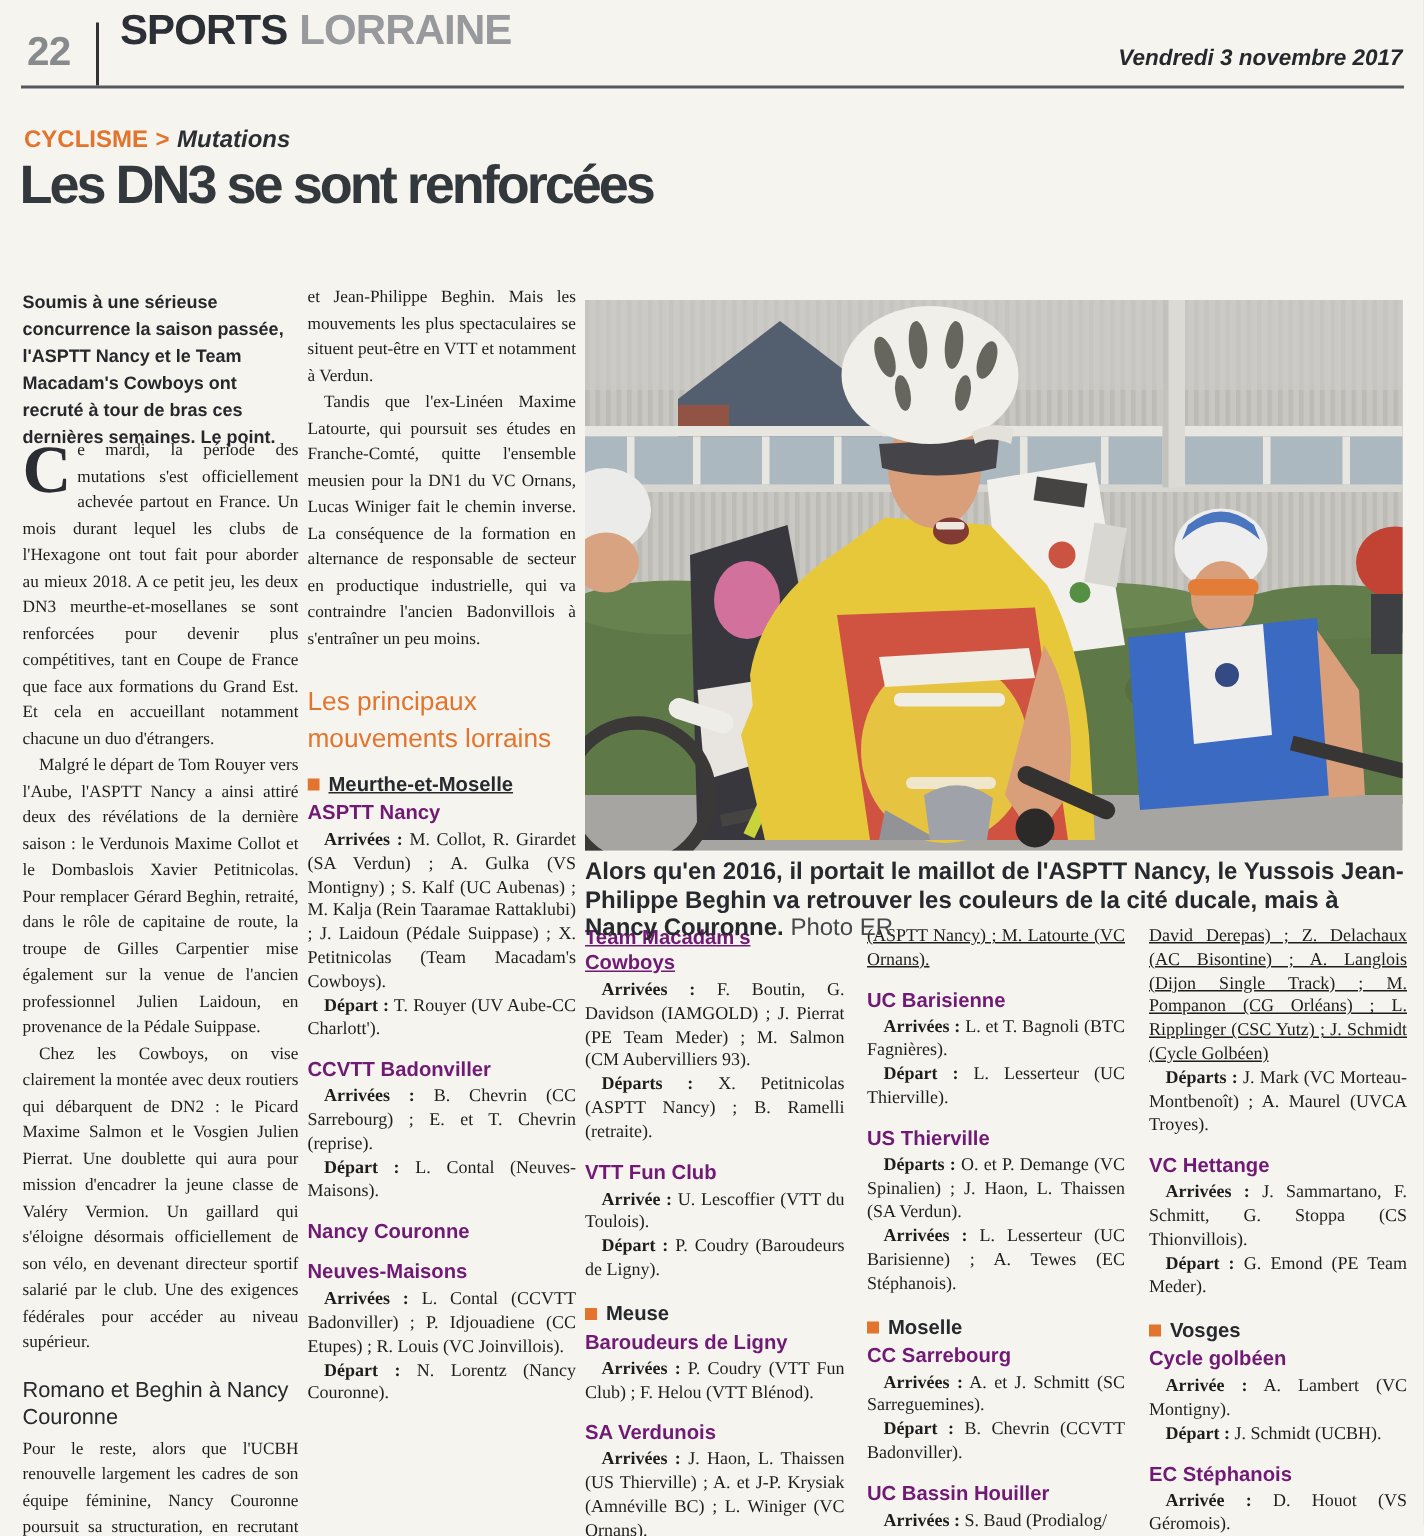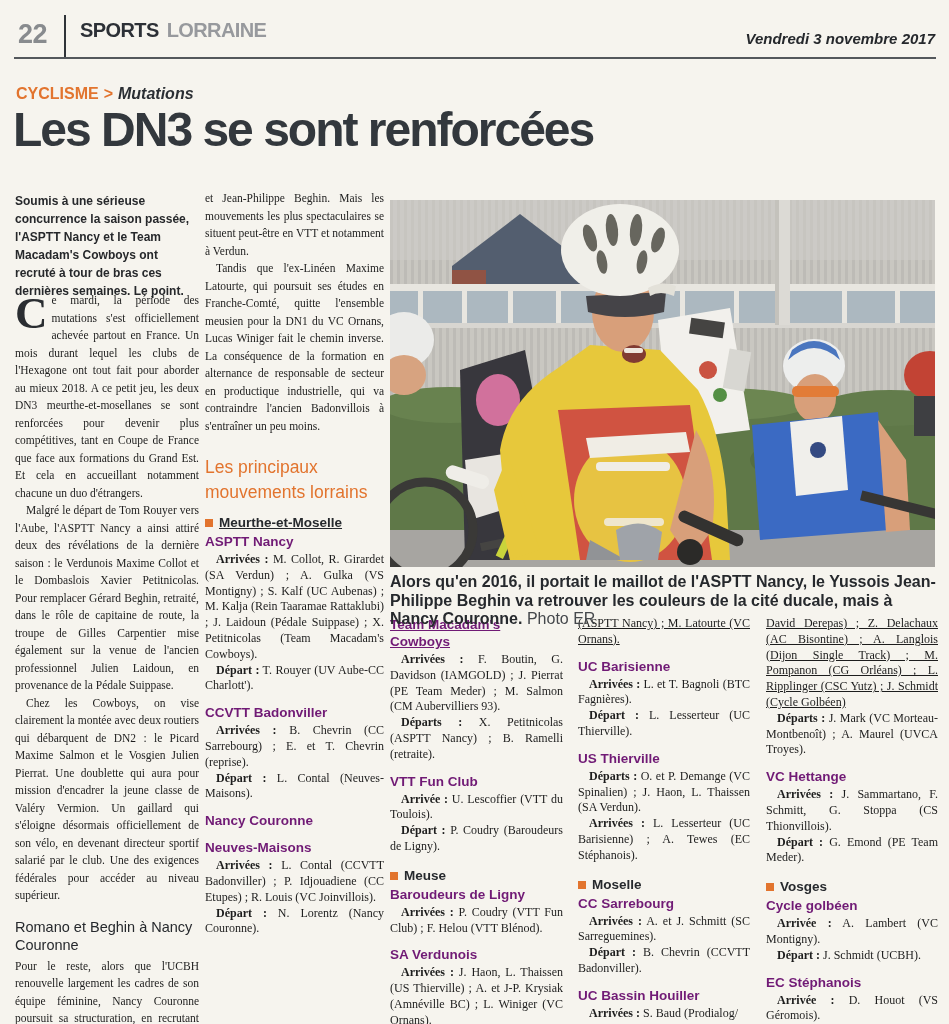--- a/index.html
+++ b/index.html
@@ -4,30 +4,30 @@
 <style>
   html,body { margin:0; padding:0; background:#e8e6e0; }
   .page {
     position:relative; width:949px; height:1024px; margin:0 auto;
     background:#f6f4ee; overflow:hidden;
     font-family:"Liberation Sans", sans-serif; color:#1f1f1f;
   }
   
   .pagenum { position:absolute; left:18px; top:19px; font-size:27px; font-weight:bold; color:#888b8e; letter-spacing:-0.5px; }
   .hdr-bar { position:absolute; left:64px; top:15px; width:2px; height:42px; background:#2f3338; }
-  .hdr-title { position:absolute; left:80px; top:19px; font-size:20px; font-weight:bold; letter-spacing:-0.6px; color:#2c3036; white-space:nowrap; }
+  .hdr-title { position:absolute; left:80px; top:4px; font-size:28px; font-weight:bold; letter-spacing:-0.6px; color:#2c3036; white-space:nowrap; }
   .hdr-title .edition { color:#97999d; margin-left:8px; }
   .hdr-date { position:absolute; right:14px; top:30px; font-style:italic; font-weight:bold; font-size:15px; color:#25282c; }
   .hdr-rule { position:absolute; left:14px; right:13px; top:57px; height:2px; background:#54585c; }
   
   .kicker { position:absolute; left:16px; top:85px; font-size:16px; font-weight:bold; }
   .kicker .sport { color:#e2742e; }
   .kicker .sep { color:#e2742e; margin:0 5px; }
   .kicker .topic { color:#2b2f34; font-style:italic; }
-  .headline { position:absolute; left:13px; top:102px; width:820px; font-size:48px; font-weight:bold; letter-spacing:-2px; color:#33383d; }
+  .headline { position:absolute; left:13px; top:102px; width:820px; font-size:36px; font-weight:bold; letter-spacing:-2px; color:#33383d; }
   
   .intro { position:absolute; left:15px; top:192px; width:184px; font-size:12px; line-height:18px; font-weight:bold; color:#26282b; }
   .serif, .serif p { font-family:"Liberation Serif", serif; }
   .col1body { position:absolute; left:15px; top:292px; width:184px; height:732px; overflow:hidden; }
   .col2text { position:absolute; left:205px; top:190px; width:179px; }
   .bodytext p { font-size:11.5px; line-height:17.5px; text-align:justify; margin:0; color:#1d1d1d; }
   .bodytext p.ind { text-indent:11px; }
   .dropcap { float:left; font-family:"Liberation Serif", serif; font-size:45px; line-height:37px; font-weight:bold; color:#2a2d31; padding:3px 4px 0 0; }
   .subhead { font-size:14.5px; line-height:18px; font-weight:normal; color:#26292d; margin:13px 0 4px; font-family:"Liberation Sans", sans-serif; }
   

